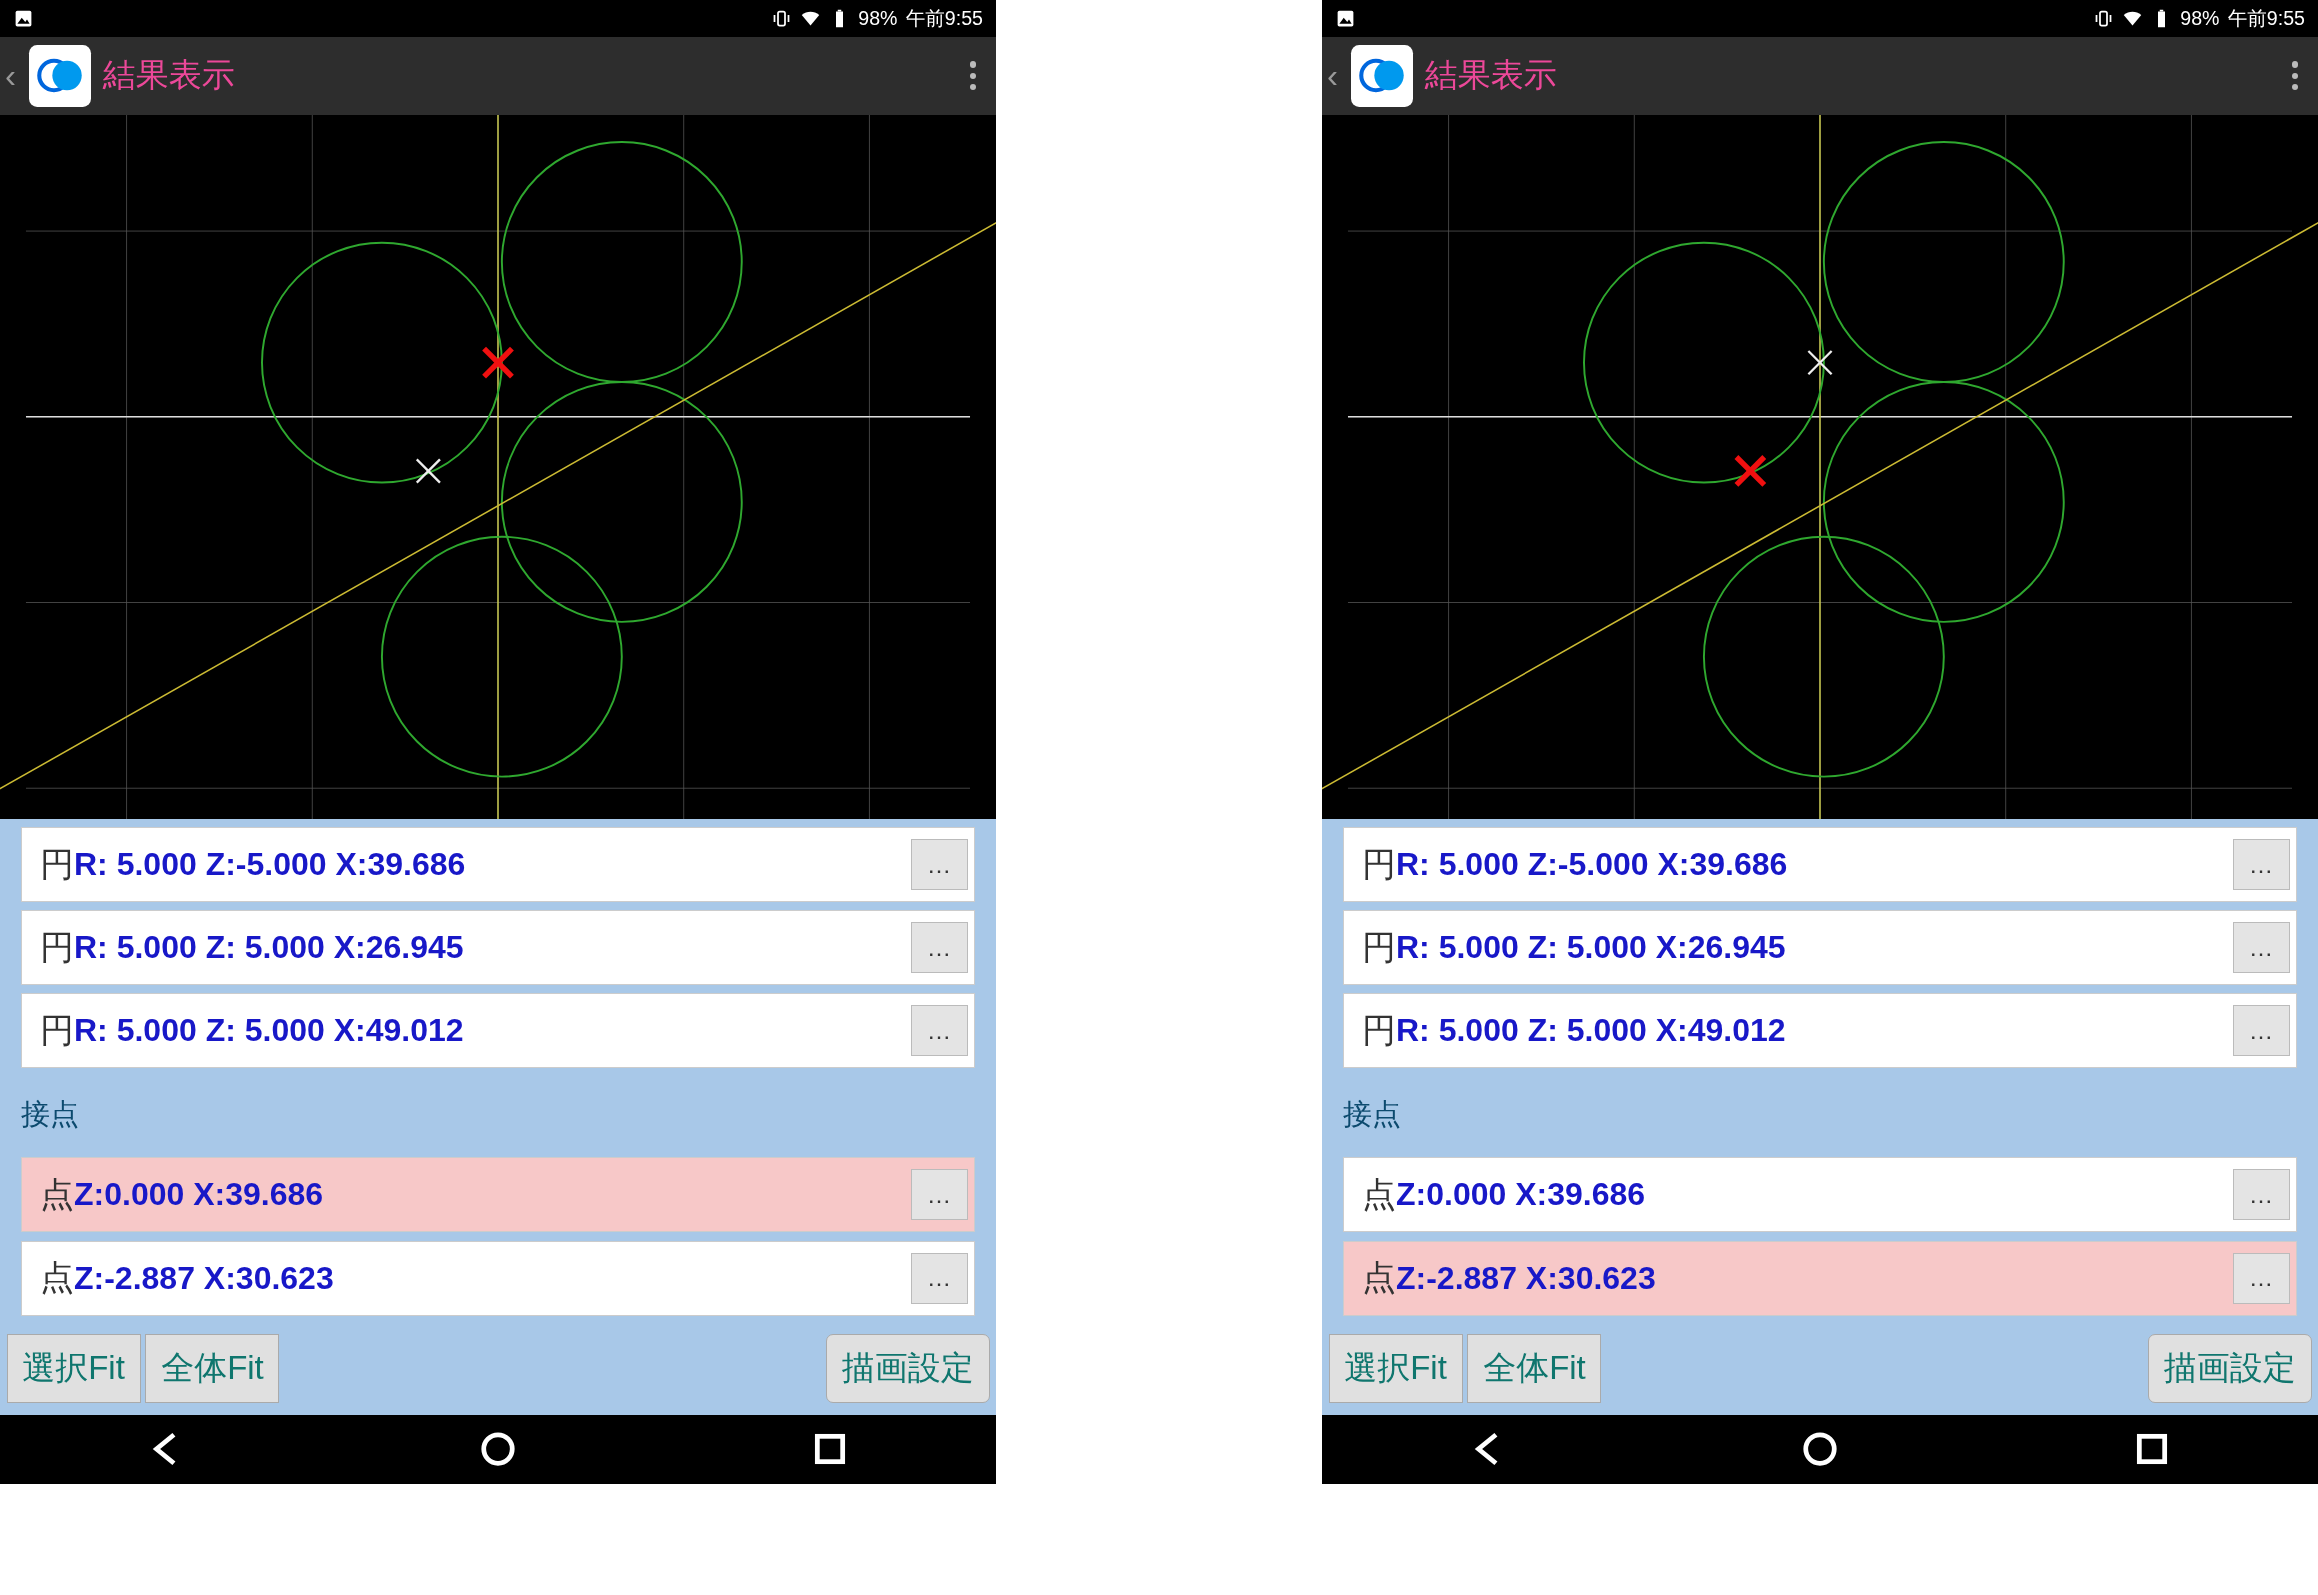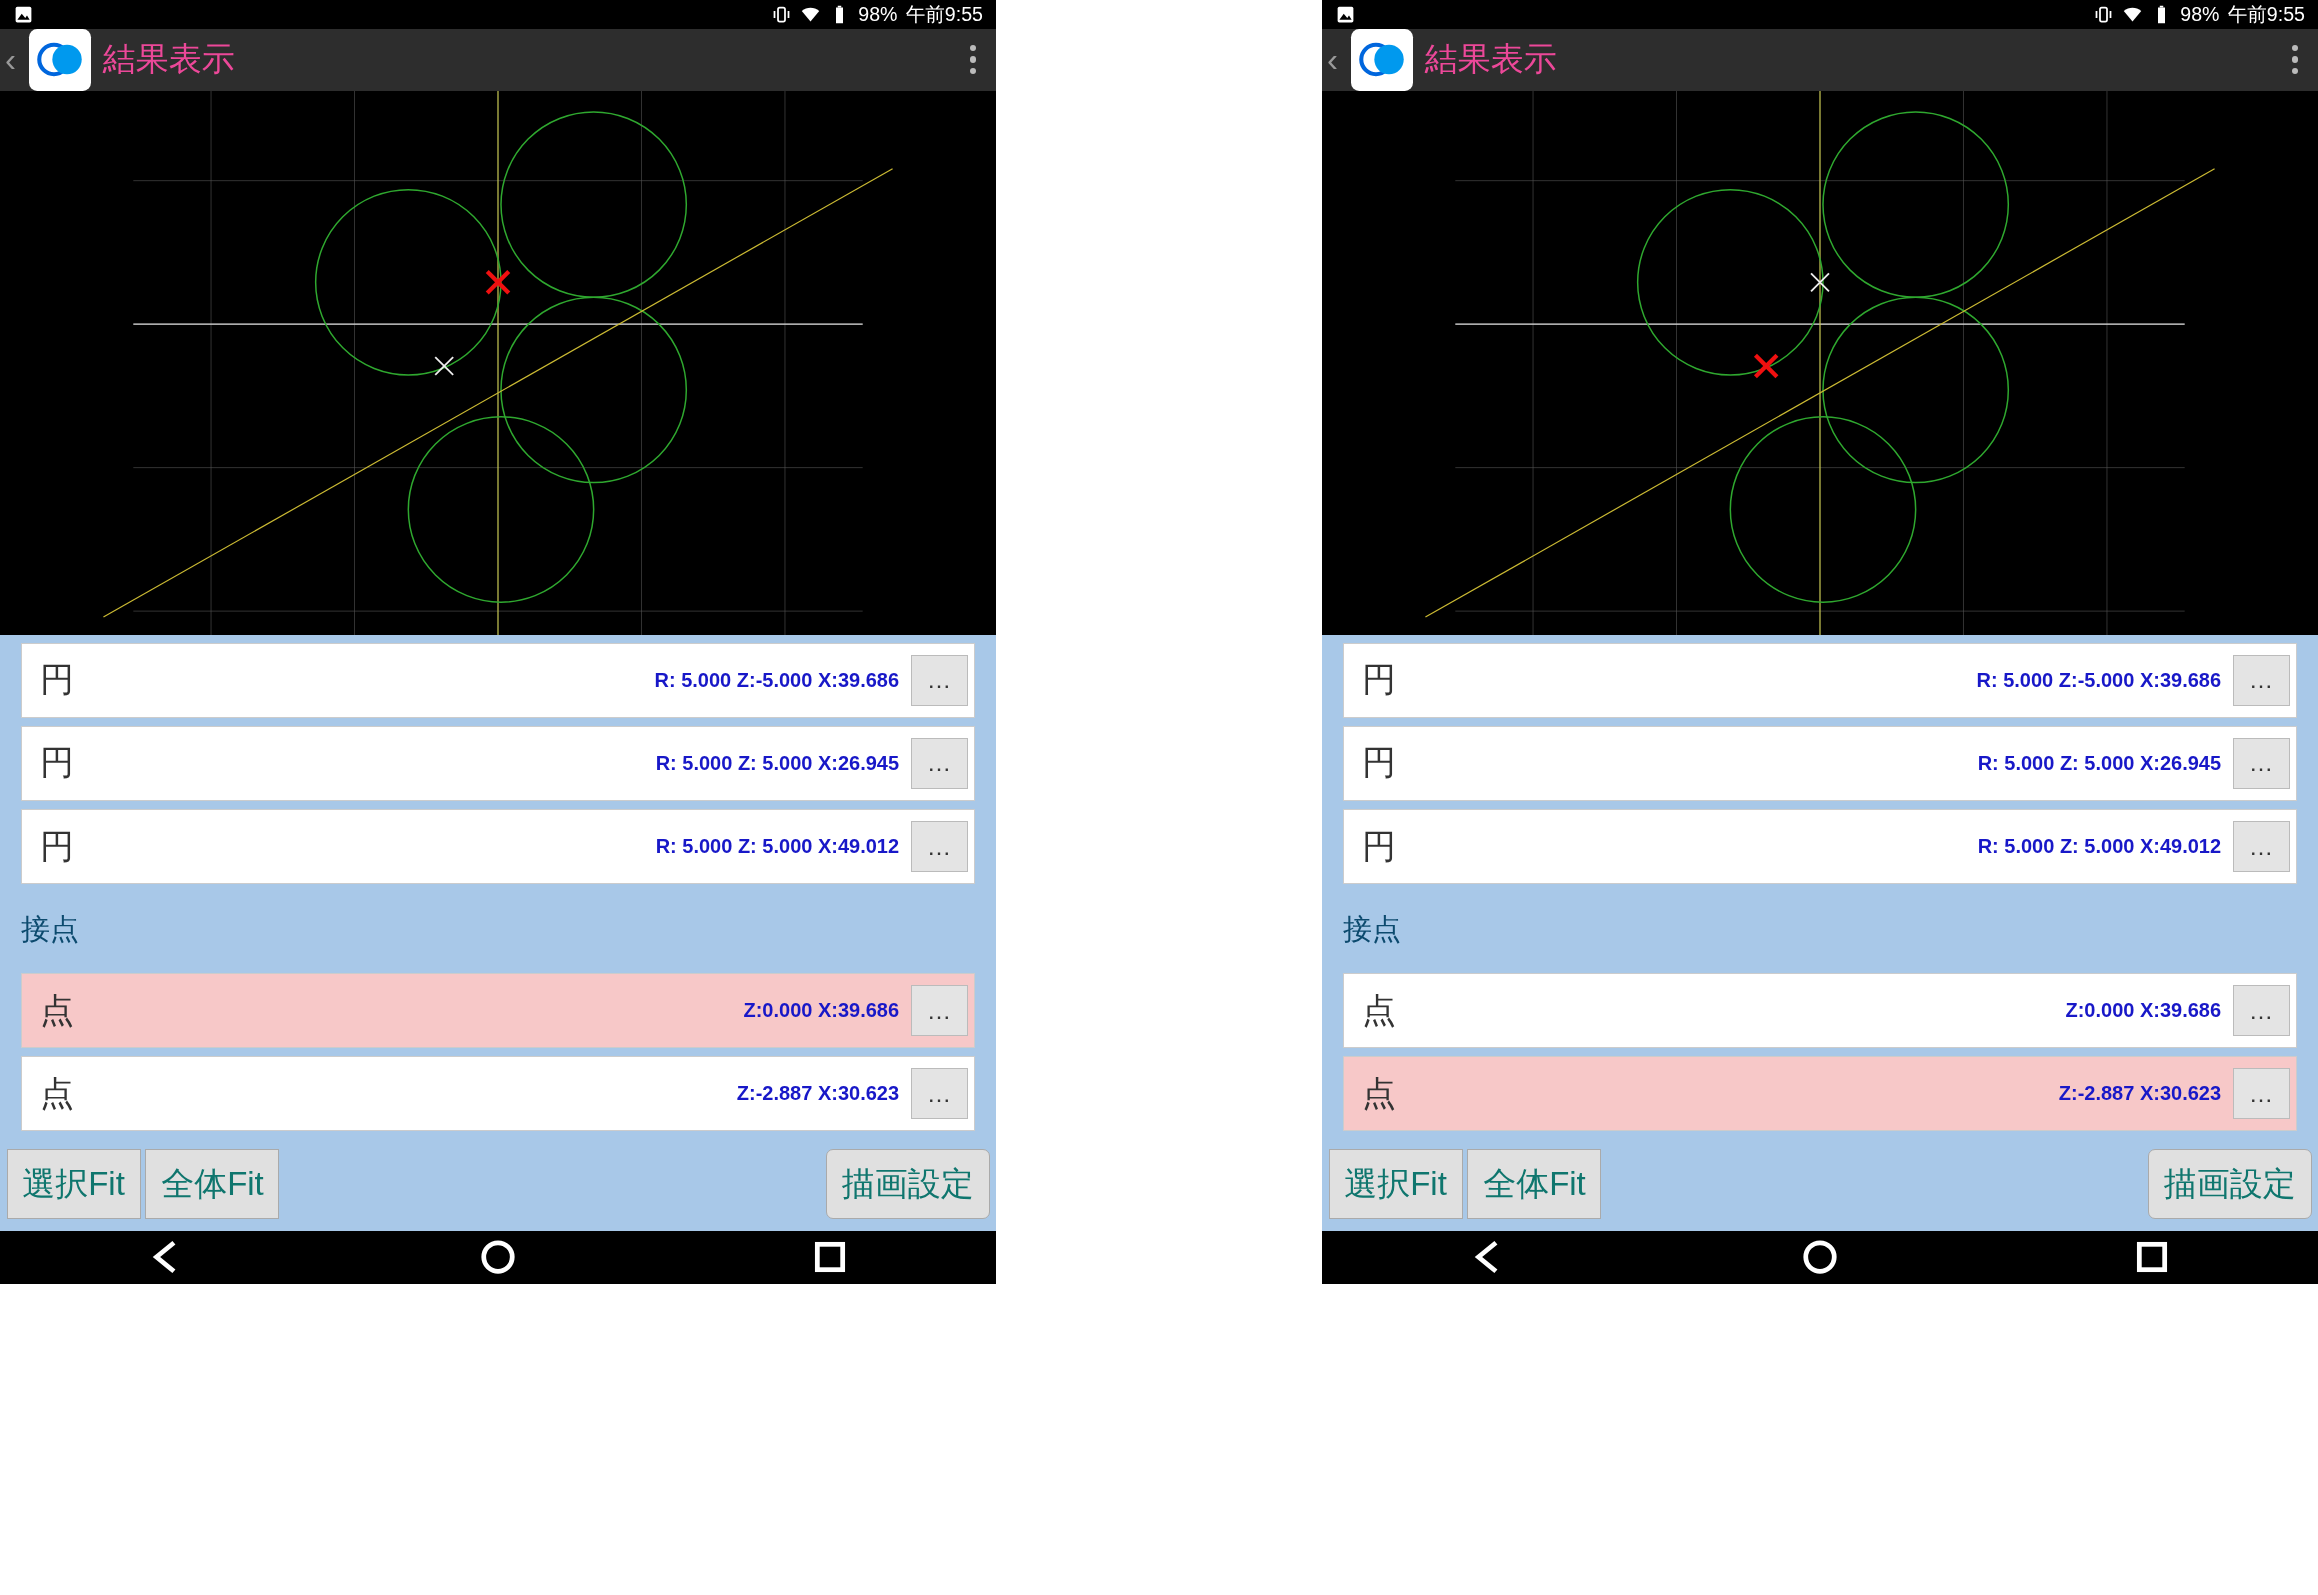--- a/index.html
+++ b/index.html
@@ -7,21 +7,21 @@
   body {
     background: #fff;
     font-family: Arial, "Hiragino Sans", "Meiryo", sans-serif;
     display: flex;
     gap: 326px;
     justify-content: center;
     padding: 0;
   }
   .device {
     width: 996px;
-    height: 1284px;
+    height: 1484px;
     background: #000;
     display: flex;
     flex-direction: column;
     position: relative;
   }
   
   .status-bar {
     height: 39px;
     background: #000;
     color: #fff;
@@ -82,21 +82,21 @@
     background: #fff;
     border: 0.8px solid #ccc;
     display: flex;
     align-items: center;
     height: 75px;
     margin-bottom: 8.2px;
     padding: 0 6.5px 0 18px;
   }
   .row.sel { background: #f7c8c8; }
   .row-label { font-size: 34px; color: #333; flex: 0 0 auto; }
-  .row-value { flex:1; text-align:right; font-size: 20px; color: #1818c8; font-weight:600; padding-right:11.4px;}
+  .row-value { flex:1; font-size: 32px; color: #1818c8; font-weight:600; padding-right:11.4px;}
   .row-btn {
     width: 57px; height: 51px;
     background: #e4e4e4;
     border:0.8px solid #bbb;
     display:flex; align-items:center; justify-content:center;
     font-size:24.5px; color:#333;
     cursor:pointer;
   }
   
   .bottom-btns {

